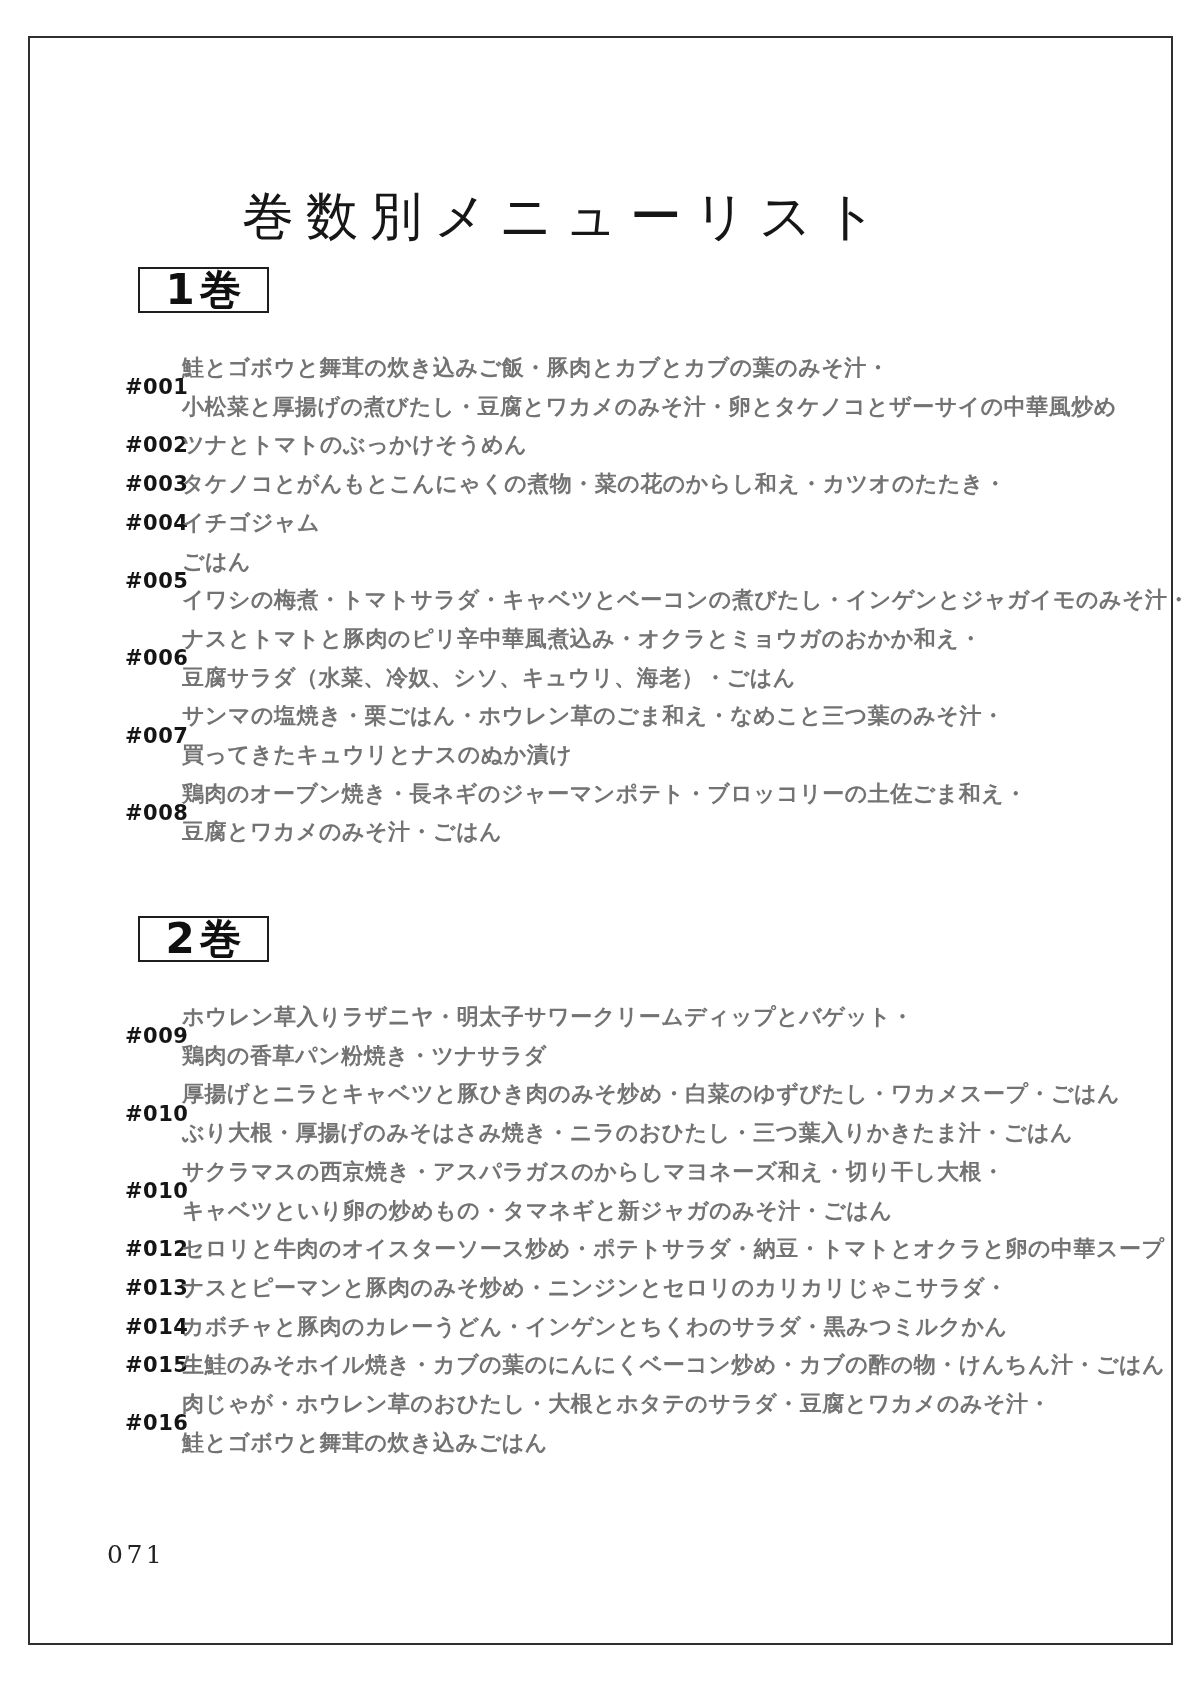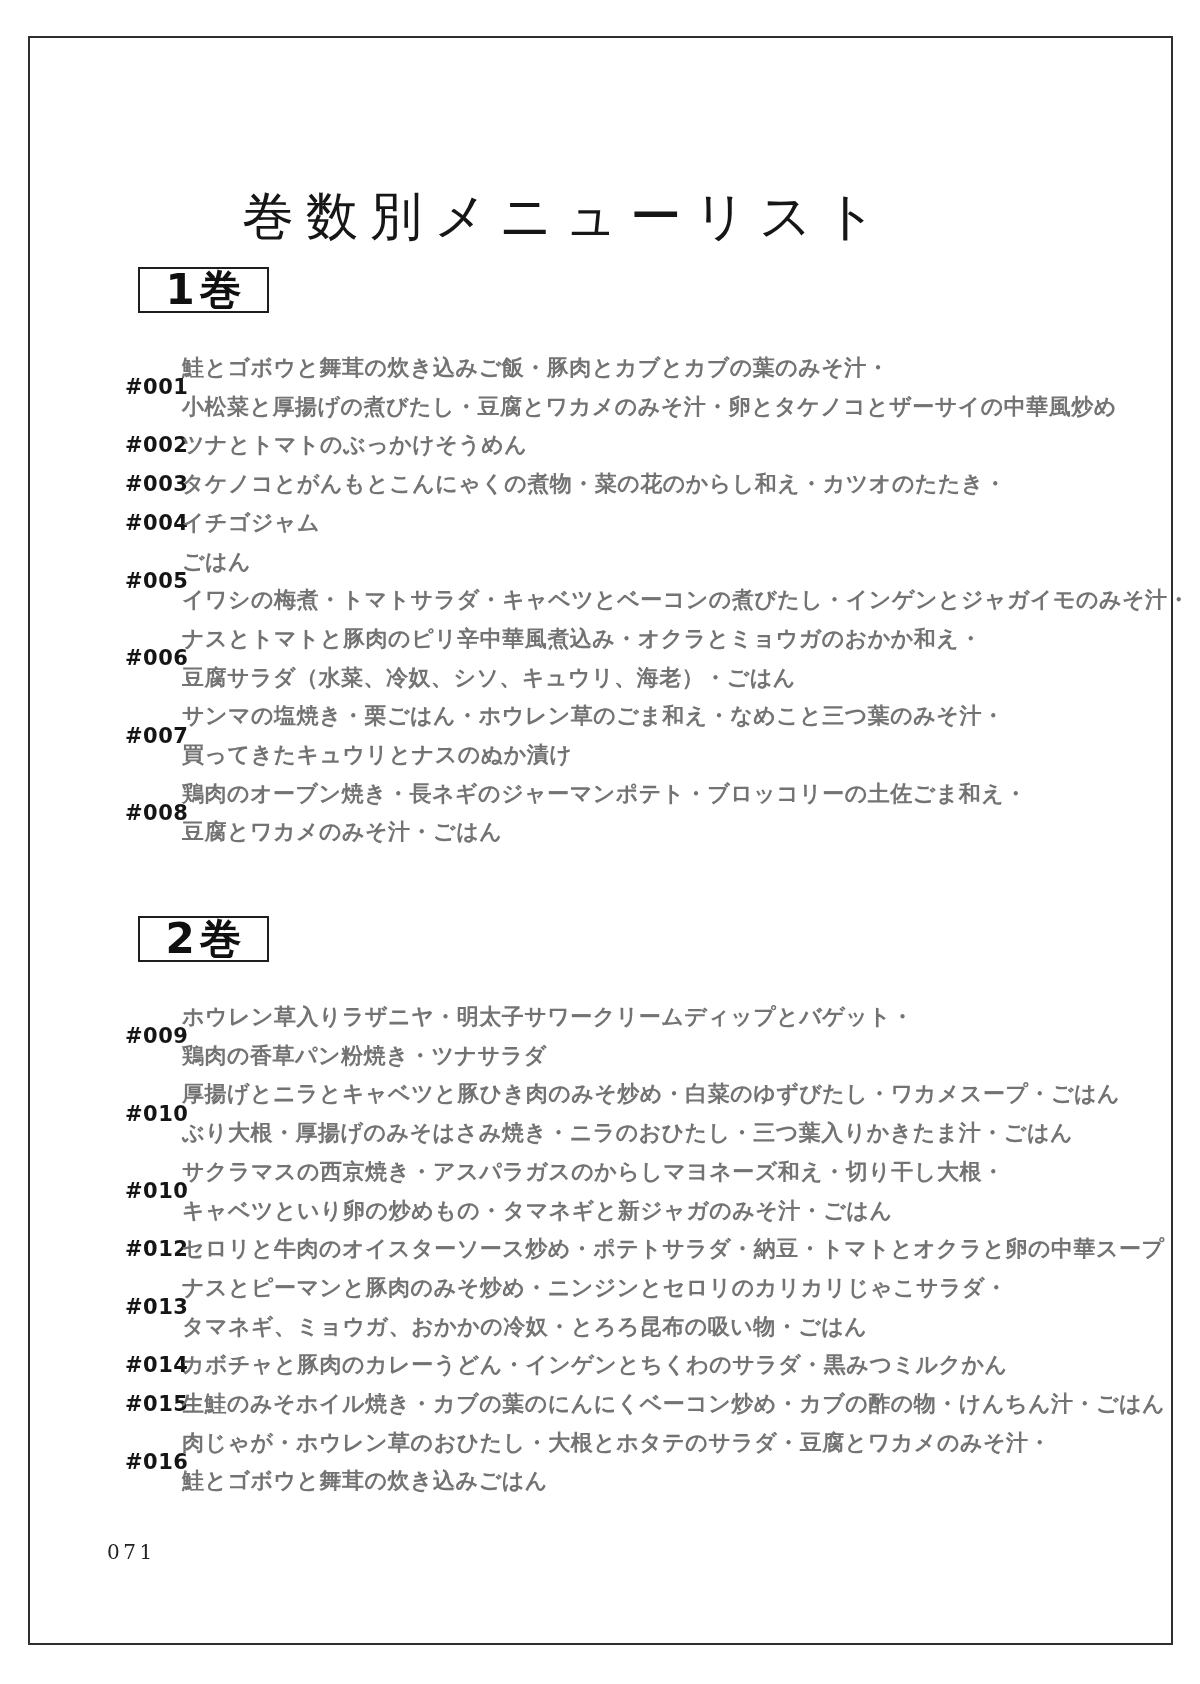--- a/index.html
+++ b/index.html
@@ -86,21 +86,21 @@
     font-weight: 600;
     letter-spacing: 0.5px;
     white-space: nowrap;
     color: #737373;
   }
   .page-number {
     position: absolute;
     left: 107px;
     top: 1540px;
     font-family: "DejaVu Serif", "Liberation Serif", serif;
-    font-size: 20px;
+    font-size: 25px;
     letter-spacing: 3.5px;
     color: #222222;
   }
 </style>
 </head>
 <body>
 
 <div class="frame"></div>
 
 <h1 class="title" style="margin:16px; font-weight:500;">巻数別メニューリスト</h1>
@@ -209,21 +209,20 @@
     <div class="entry-lines">
   <div class="entry-line">セロリと牛肉のオイスターソース炒め・ポテトサラダ・納豆・トマトとオクラと卵の中華スープ</div>
 </div>
   </div>
 
   <div class="entry">
     <span class="entry-id">#013</span>
     <div class="entry-lines">
   <div class="entry-line">ナスとピーマンと豚肉のみそ炒め・ニンジンとセロリのカリカリじゃこサラダ・</div>
 
-  <div class="entry-line">タマネギ、ミョウガ、おかかの冷奴・とろろ昆布の吸い物・ごはん</div>
 </div>
   </div>
 
   <div class="entry">
     <span class="entry-id">#014</span>
     <div class="entry-lines">
   <div class="entry-line">カボチャと豚肉のカレーうどん・インゲンとちくわのサラダ・黒みつミルクかん</div>
 </div>
   </div>
 

